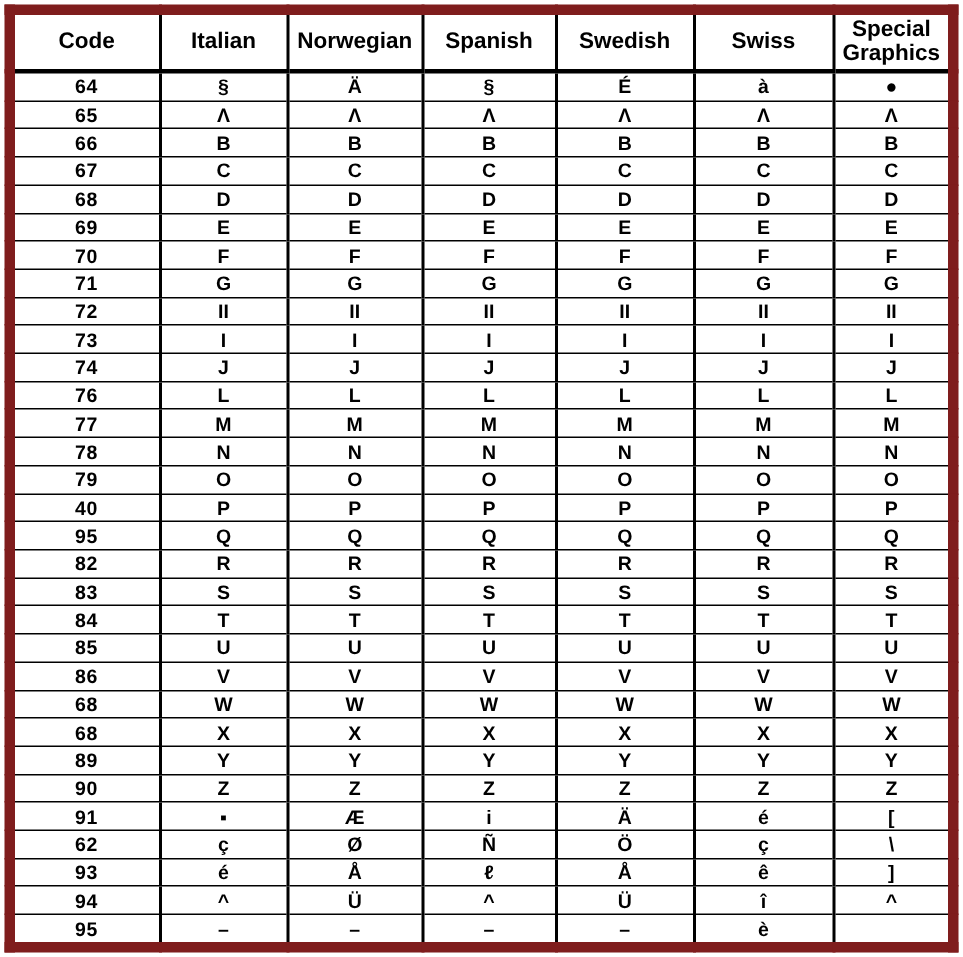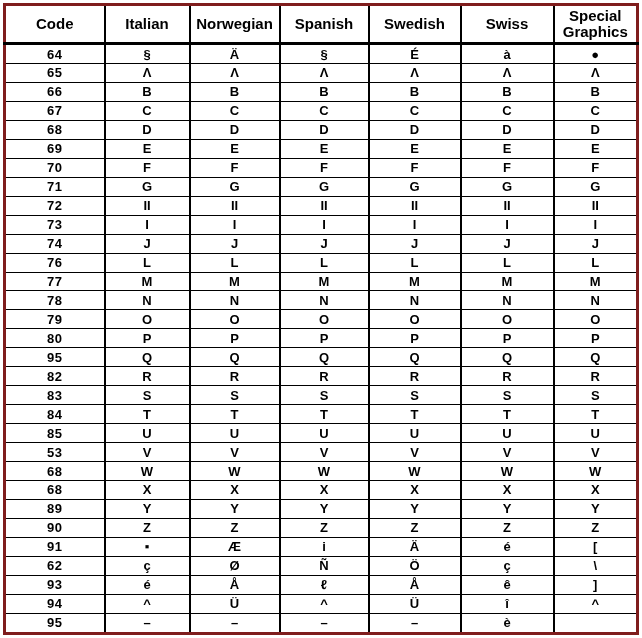--- a/index.html
+++ b/index.html
@@ -13,21 +13,21 @@
     height: 638px;
     background: #ffffff;
     box-sizing: border-box;
     padding: 3px;
   }
   table.charset-table {
     width: 100%;
     height: 100%;
     border-collapse: collapse;
     table-layout: fixed;
-    border: 3px solid #7f1d1d;
+    border: 7px solid #7f1d1d;
     background: #fff;
   }
   table.charset-table th {
     border-left: 2px solid #000;
     border-right: 2px solid #000;
     border-bottom: 3px solid #000;
     font-weight: bold;
     font-size: 15px;
     line-height: 1.05;
     text-align: center;
@@ -211,21 +211,21 @@
         <tr>
           <td class="code-cell">79</td>
           <td>O</td>
           <td>O</td>
           <td>O</td>
           <td>O</td>
           <td>O</td>
           <td>O</td>
         </tr>
         <tr>
-          <td class="code-cell">80</td>
+          <td class="code-cell">40</td>
           <td>P</td>
           <td>P</td>
           <td>P</td>
           <td>P</td>
           <td>P</td>
           <td>P</td>
         </tr>
         <tr>
           <td class="code-cell">95</td>
           <td>Q</td>
@@ -265,21 +265,21 @@
         <tr>
           <td class="code-cell">85</td>
           <td>U</td>
           <td>U</td>
           <td>U</td>
           <td>U</td>
           <td>U</td>
           <td>U</td>
         </tr>
         <tr>
-          <td class="code-cell">53</td>
+          <td class="code-cell">86</td>
           <td>V</td>
           <td>V</td>
           <td>V</td>
           <td>V</td>
           <td>V</td>
           <td>V</td>
         </tr>
         <tr>
           <td class="code-cell">68</td>
           <td>W</td>

